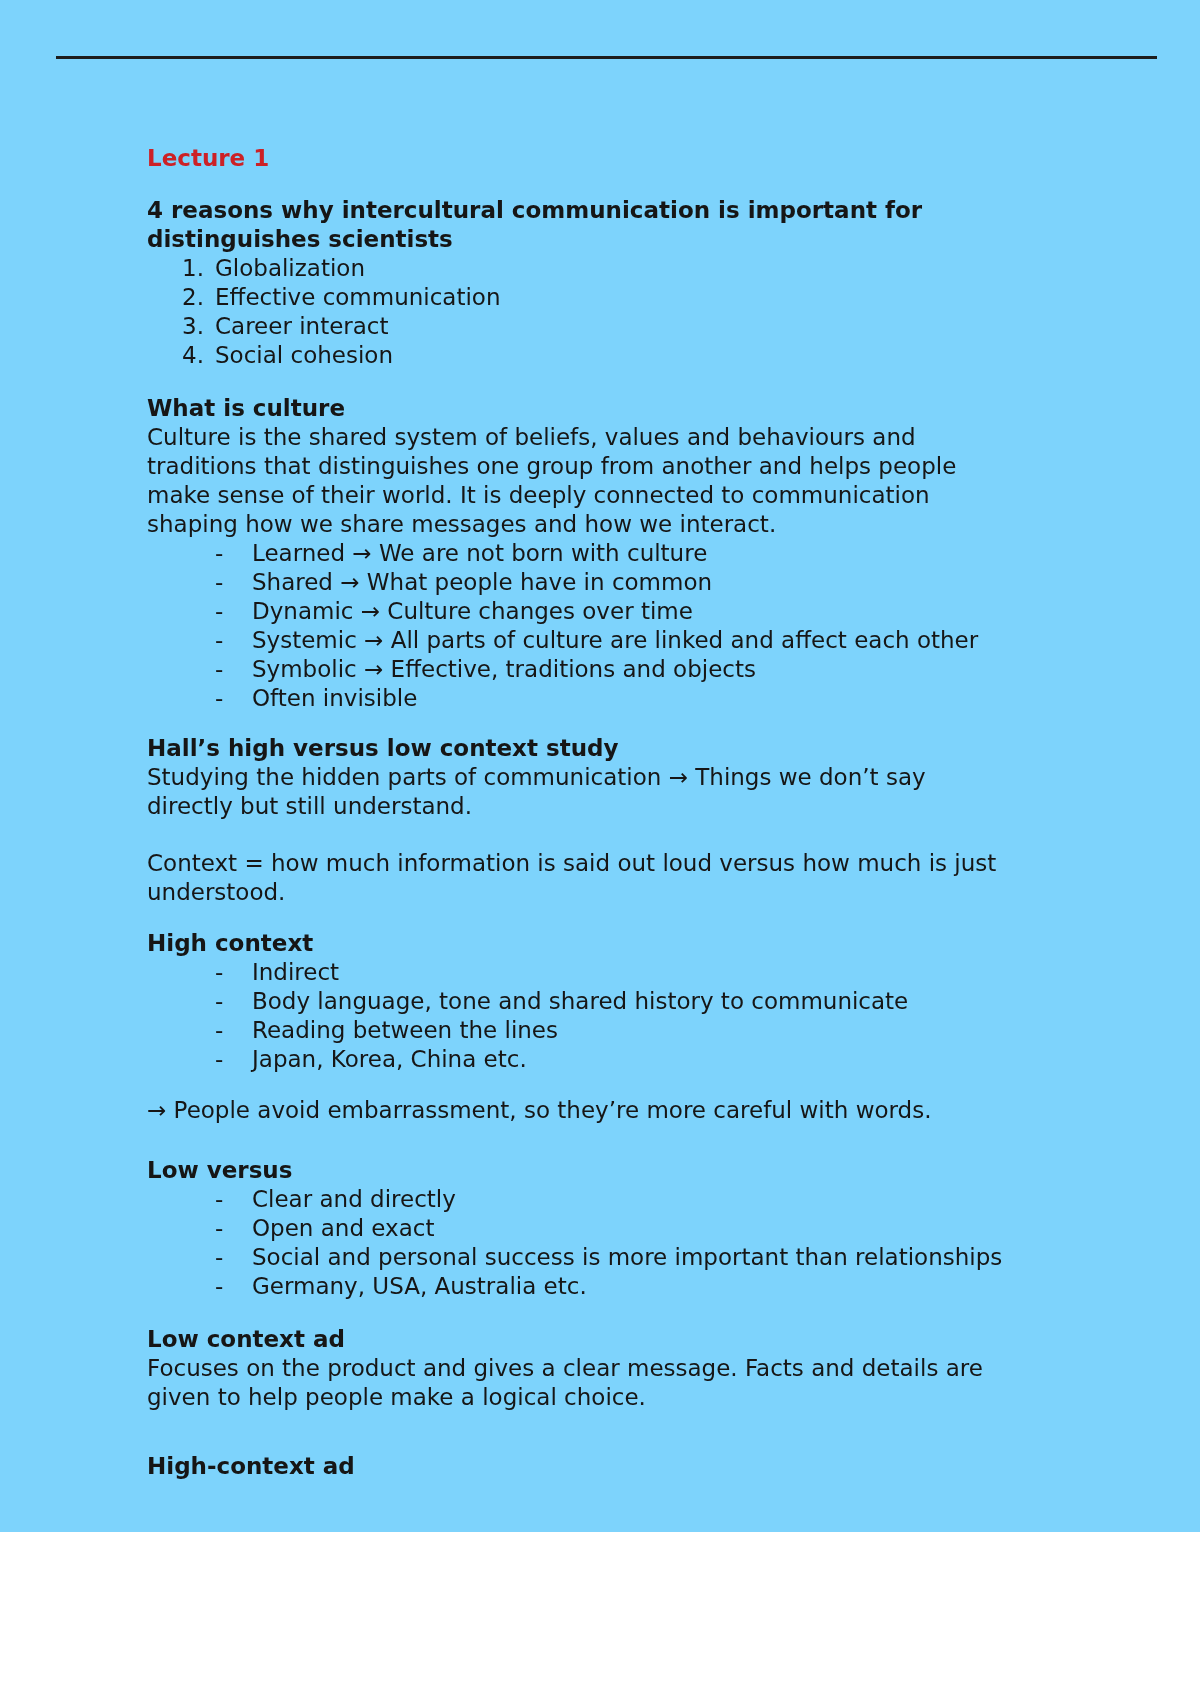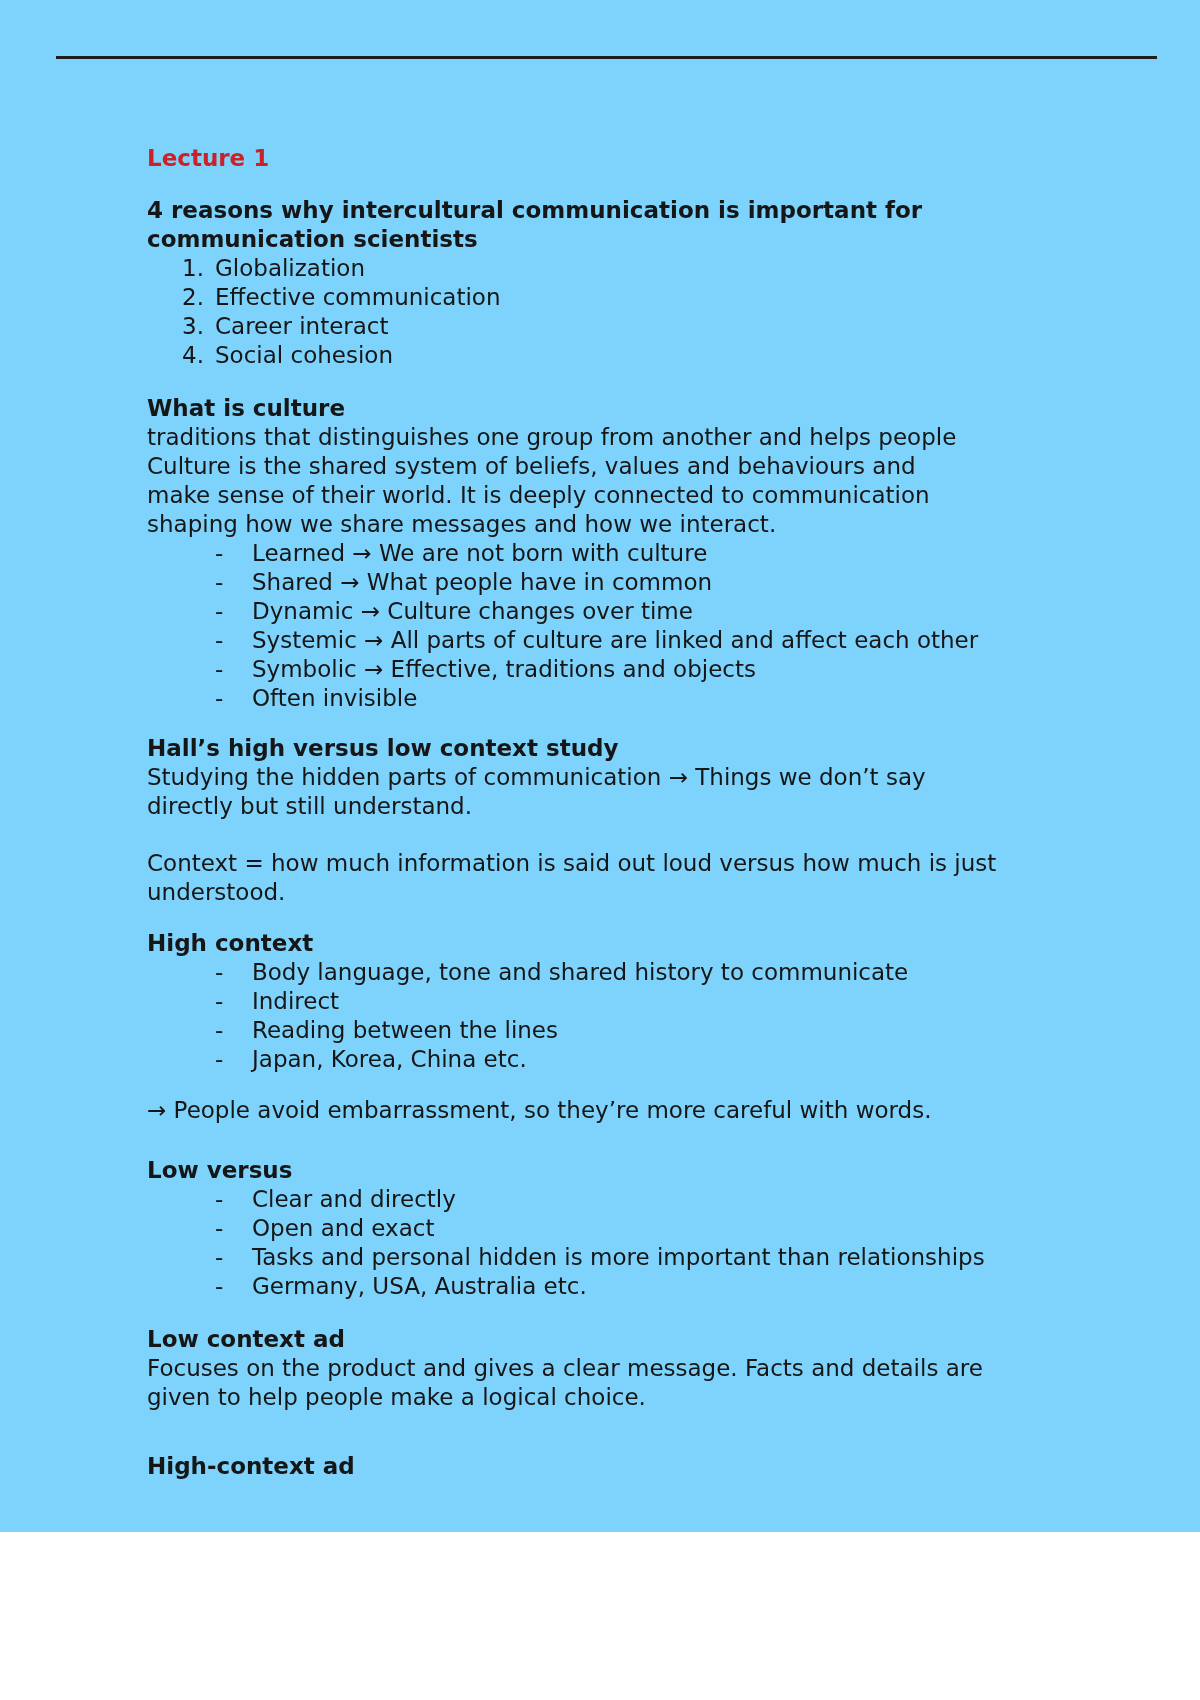--- a/index.html
+++ b/index.html
@@ -70,35 +70,35 @@
 
 <div class="page">
   <div class="rule rule-top"></div>
 
   <div class="content">
 
     <div class="lecture-title">Lecture 1</div>
 
     <div class="h m-reasons-heading">
       <div>4 reasons why intercultural communication is important for</div>
-      <div>communication scientists</div>
+      <div>distinguishes scientists</div>
     </div>
 
     <div>
       <div class="oli"><span class="num">1.</span><span>Globalization</span></div>
       <div class="oli"><span class="num">2.</span><span>Effective communication</span></div>
       <div class="oli"><span class="num">3.</span><span>Career interact</span></div>
       <div class="oli"><span class="num">4.</span><span>Social cohesion</span></div>
     </div>
 
     <div class="h m-wic-heading">What is culture</div>
 
     <div>
+      <div>Culture is the shared system of beliefs, values and behaviours and</div>
       <div>traditions that distinguishes one group from another and helps people</div>
-      <div>Culture is the shared system of beliefs, values and behaviours and</div>
       <div>make sense of their world. It is deeply connected to communication</div>
       <div>shaping how we share messages and how we interact.</div>
     </div>
 
     <div>
       <div class="dli"><span class="dash">-</span><span>Learned → We are not born with culture</span></div>
       <div class="dli"><span class="dash">-</span><span>Shared → What people have in common</span></div>
       <div class="dli"><span class="dash">-</span><span>Dynamic → Culture changes over time</span></div>
       <div class="dli"><span class="dash">-</span><span>Systemic → All parts of culture are linked and affect each other</span></div>
       <div class="dli"><span class="dash">-</span><span>Symbolic → Effective, traditions and objects</span></div>
@@ -113,34 +113,34 @@
     </div>
 
     <div class="m-context-para">
       <div>Context = how much information is said out loud versus how much is just</div>
       <div>understood.</div>
     </div>
 
     <div class="h m-hc-heading">High context</div>
 
     <div>
+      <div class="dli"><span class="dash">-</span><span>Indirect</span></div>
       <div class="dli"><span class="dash">-</span><span>Body language, tone and shared history to communicate</span></div>
-      <div class="dli"><span class="dash">-</span><span>Indirect</span></div>
       <div class="dli"><span class="dash">-</span><span>Reading between the lines</span></div>
       <div class="dli"><span class="dash">-</span><span>Japan, Korea, China etc.</span></div>
     </div>
 
     <div class="m-hc-note">→ People avoid embarrassment, so they’re more careful with words.</div>
 
     <div class="h m-lc-heading">Low versus</div>
 
     <div>
       <div class="dli"><span class="dash">-</span><span>Clear and directly</span></div>
       <div class="dli"><span class="dash">-</span><span>Open and exact</span></div>
-      <div class="dli"><span class="dash">-</span><span>Tasks and personal hidden is more important than relationships</span></div>
+      <div class="dli"><span class="dash">-</span><span>Social and personal success is more important than relationships</span></div>
       <div class="dli"><span class="dash">-</span><span>Germany, USA, Australia etc.</span></div>
     </div>
 
     <div class="h m-lcad-heading">Low context ad</div>
 
     <div>
       <div>Focuses on the product and gives a clear message. Facts and details are</div>
       <div>given to help people make a logical choice.</div>
     </div>
 

